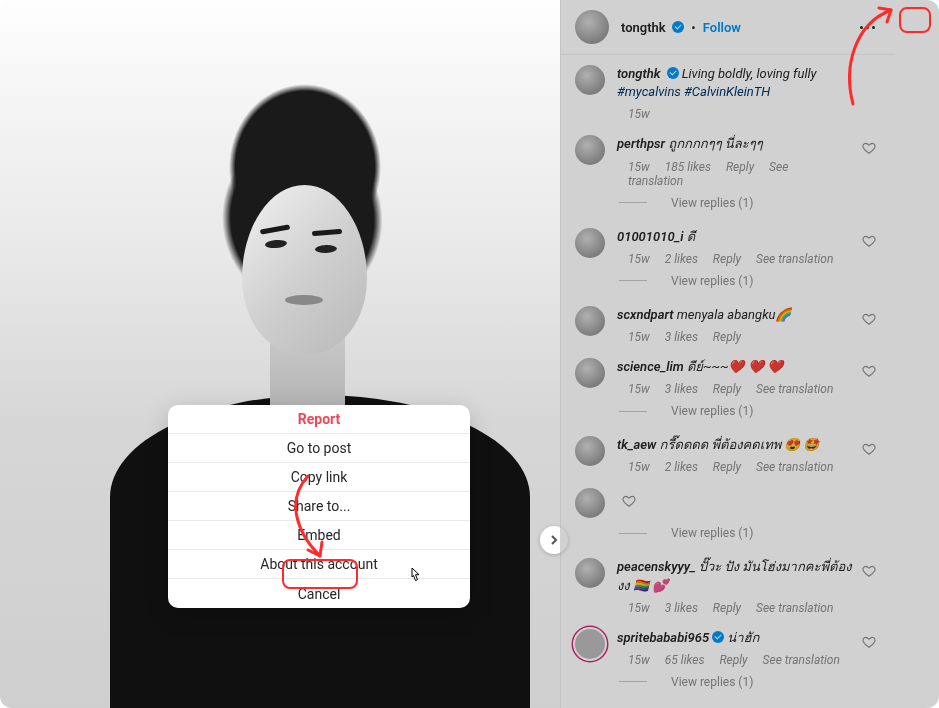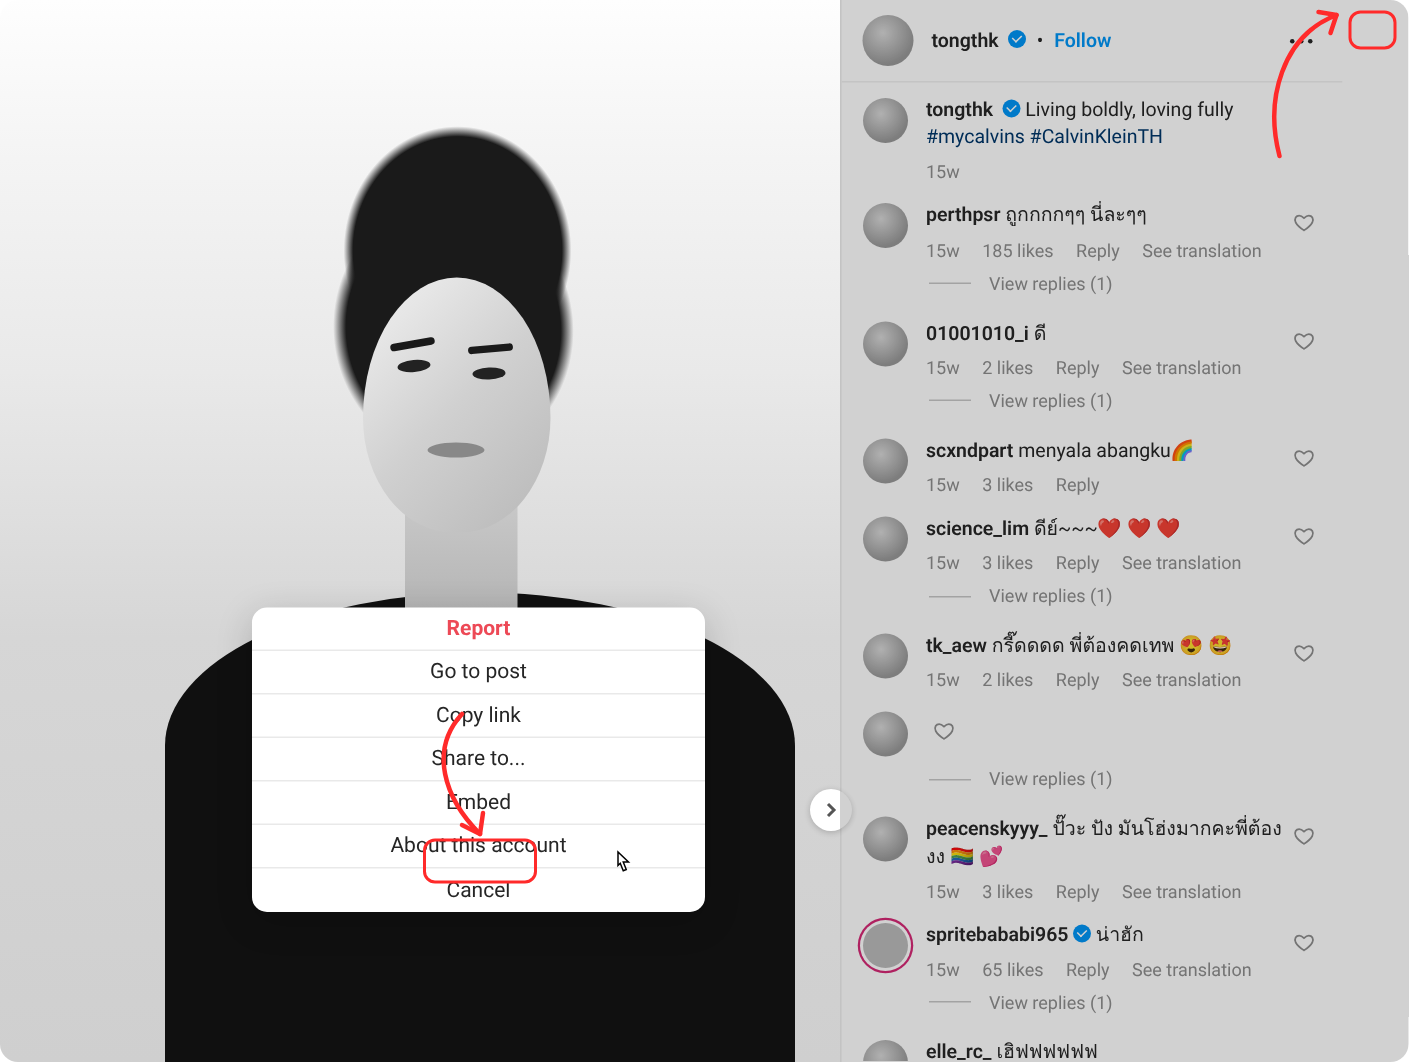--- a/index.html
+++ b/index.html
@@ -83,35 +83,35 @@
   .dot { color:#262626; margin:0 4px;}
   .follow { color:#0095f6; font-weight:600; cursor:pointer;}
   .more-wrap { margin-left:auto; }
   .more-btn {
     width:28px; height:28px; display:flex; align-items:center; justify-content:center; cursor:pointer;
   }
   .more-btn span{ width:3px; height:3px; background:#262626; border-radius:50%; margin:0 1.5px;}
 
   .scroll { height:calc(708px - 56px); overflow-y:auto; }
   .caption-row, .comment-row {
-    display:flex; padding:10px 14px 4px 14px;
+    display:flex; padding:10px 14px 4px 14px;font-style:italic;
   }
   .body-col { flex:1; min-width:0;}
   .caption-text, .comment-text { line-height:1.4; color:#262626; word-wrap:break-word;}
   .caption-text .hashtag { color:#00376b;}
-  .meta { margin-top:6px; font-size:12px; color:#8e8e8e;}
+  .meta { margin-top:6px; font-size:12px; color:#8e8e8e;margin-left:11px;}
   .meta span { margin-right:12px;}
   .meta .clickable { cursor:pointer;}
   .like-col { width:24px; display:flex; align-items:flex-start; justify-content:center; padding-top:6px;}
   .heart {
     width:14px; height:14px;
   }
   .heart svg { width:14px; height:14px; stroke:#8e8e8e; fill:none; stroke-width:2;}
   .replies-row {
-    padding:4px 14px 8px 58px; font-size:12px; color:#8e8e8e; display:flex; align-items:center;
+    padding:4px 14px 8px 58px; font-size:12px; color:#8e8e8e; display:flex; align-items:center;gap:12px;
   }
   .replies-dash { width:28px; height:1px; background:#c7c7c7; margin-right:12px;}
 
   .next-arrow {
     position:absolute; left:540px; top:526px; width:28px; height:28px;
     background:#fff; border-radius:50%; box-shadow:0 1px 4px rgba(0,0,0,.2);
     display:flex; align-items:center; justify-content:center; z-index:3;
   }
   .next-arrow svg{width:10px;height:10px;stroke:#555;fill:none;stroke-width:2;}
 

